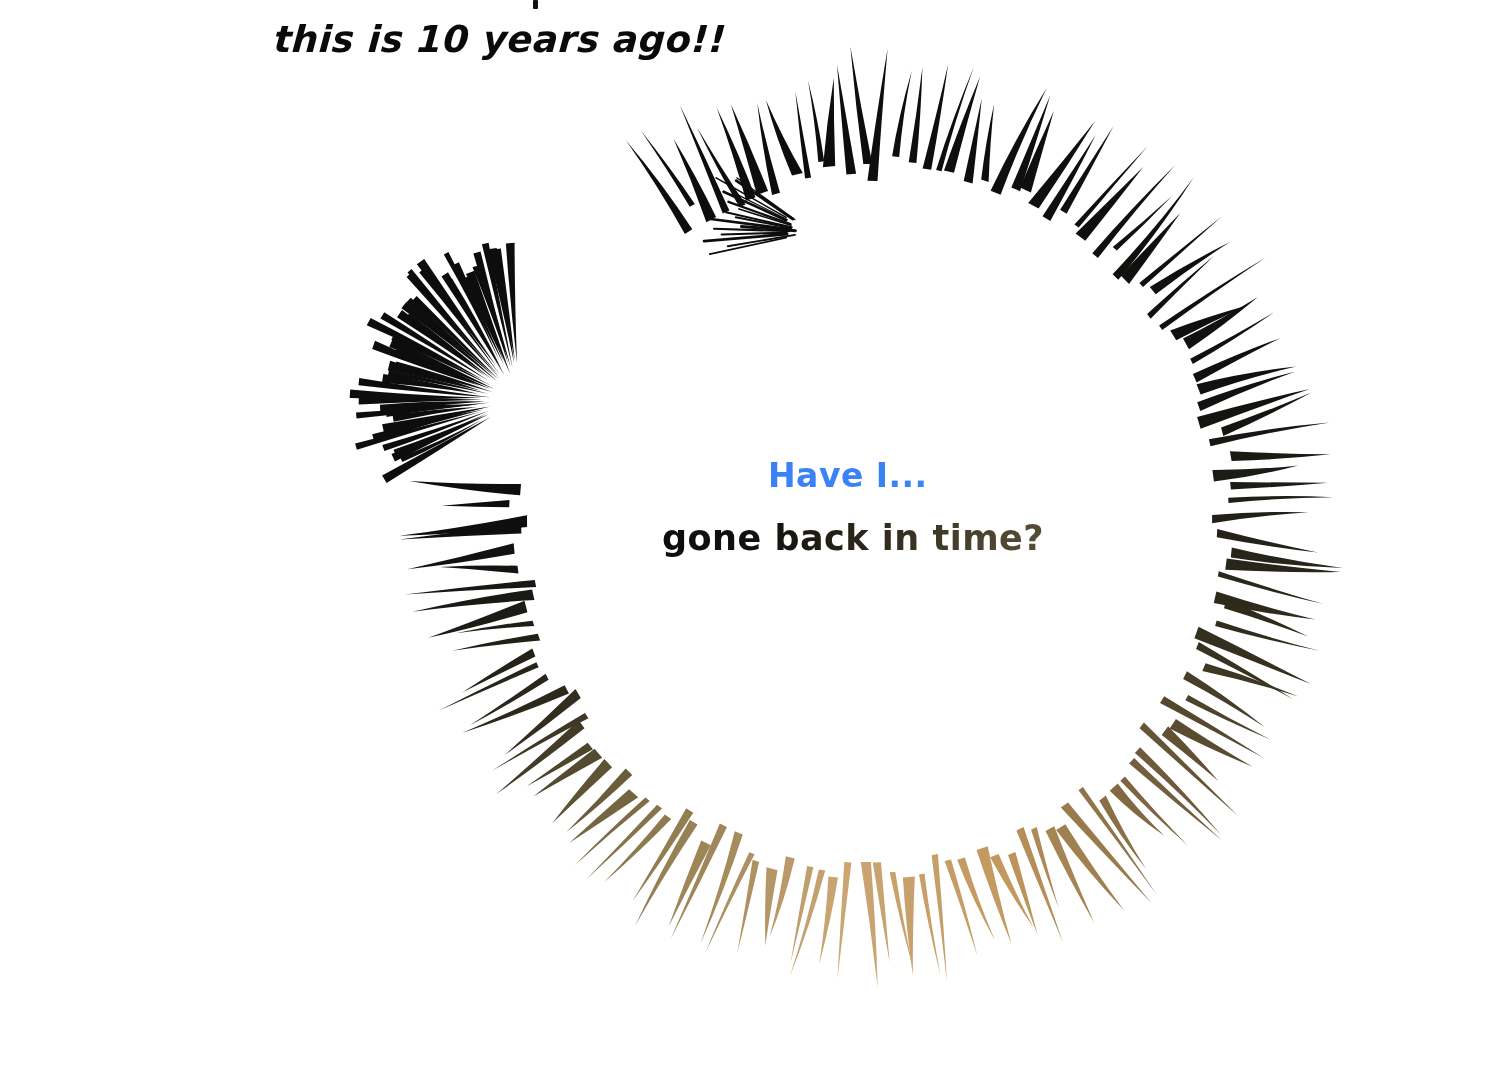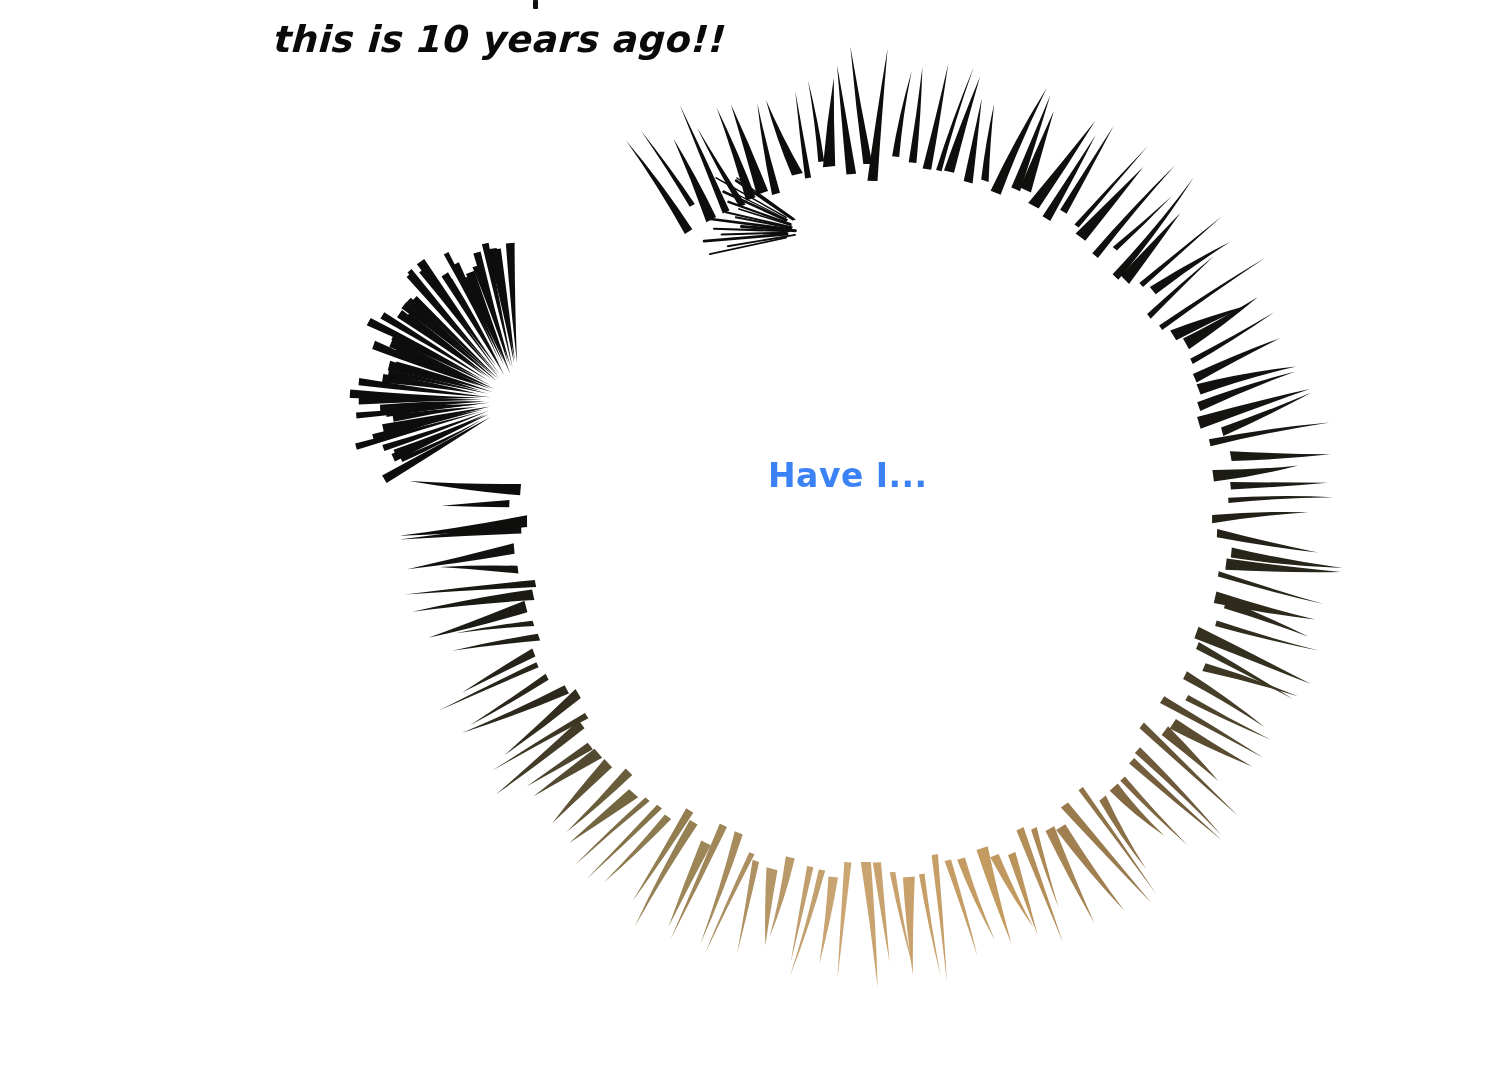--- a/index.html
+++ b/index.html
@@ -274,14 +274,15 @@
         <path d="M 794.7 219.5 L 737.0 178.0" stroke="#0d0d0d" stroke-width="1.46" stroke-linecap="round" fill="none"></path>
       </g>
   </svg>
 
   <div id="stray-mark"></div>
 
   <div class="dialogue" id="line-top">this is 10 years ago!!</div>
 
   <div class="dialogue" id="line-mid-1">Have I...</div>
 
+  <div class="dialogue" id="line-mid-2">gone back in time?</div>
 
 </div>
 
 </body></html>

